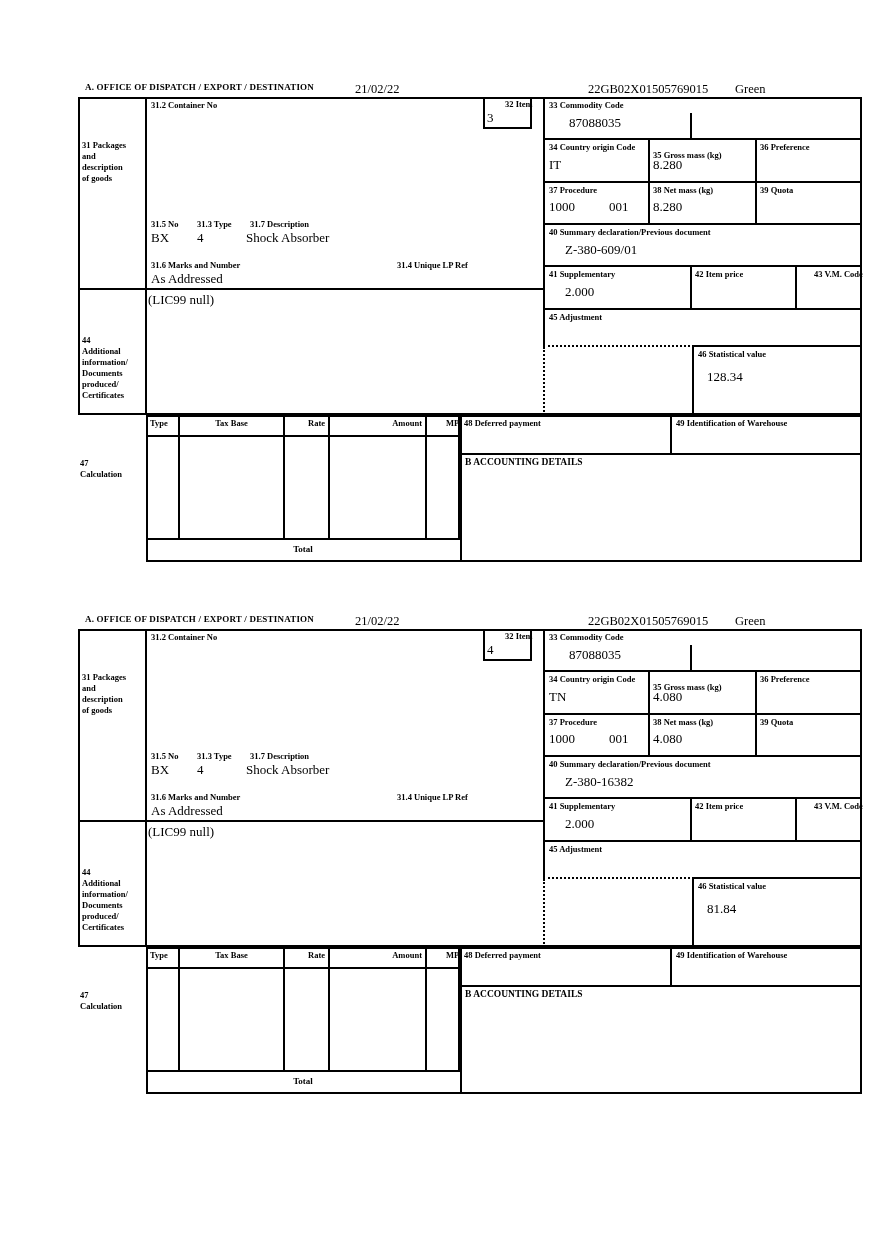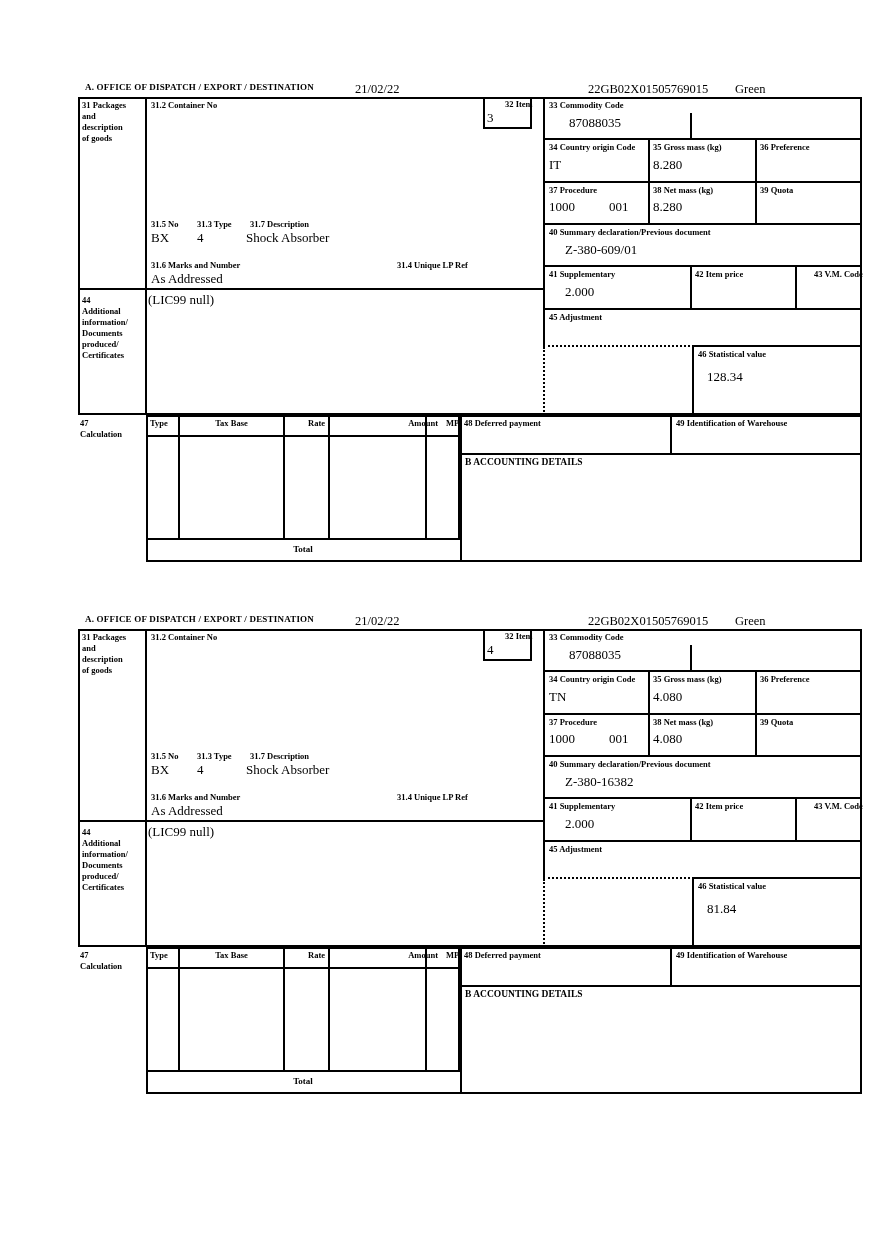--- a/index.html
+++ b/index.html
@@ -48,32 +48,32 @@
   .v-tc3 { left:250px; top:318px; width:0; height:125px; border-left:2px solid #000; }
   .v-tc4 { left:347px; top:318px; width:0; height:125px; border-left:2px solid #000; }
   .total-box  { left:68px; top:443px; width:716px; height:22px; border-left:2px solid #000; border-right:2px solid #000; border-bottom:2px solid #000; }
   .box-48 { left:382px; top:318px; width:212px; height:40px; border:2px solid #000; }
   .box-49 { left:592px; top:318px; width:192px; height:40px; border:2px solid #000; }
   .box-b  { left:382px; top:356px; width:402px; height:109px; border:2px solid #000; }
 
   
   .lbl { font-size:8.5px; font-weight:bold; white-space:nowrap; }
   .val { font-size:13px; white-space:nowrap; }
-  .stack { line-height:11px; }
+  .stack { line-height:11px;margin-top:40px; }
   .l31 { left:4px; top:3px; }
   .l44 { left:4px; top:198px; }
   .l47 { left:2px; top:321px; }
   .lbl-312 { left:73px;  top:3px; }
   .lbl-32  { left:408px; top:2px;padding-left:19px; }
   .val-item{ left:409px; top:13px; }
   .lbl-33  { left:471px; top:3px; }
   .val-comm{ left:491px; top:18px; }
   .lbl-34  { left:471px; top:45px; }
   .val-orig{ left:471px; top:60px; }
-  .lbl-35  { left:575px; top:45px; }
+  .lbl-35  { left:575px; top:53px; }
   .val-gross{ left:575px; top:60px; }
   .lbl-36  { left:682px; top:45px; }
   .lbl-37  { left:471px; top:88px; }
   .val-proc1{ left:471px; top:102px; }
   .val-proc2{ left:531px; top:102px; }
   .lbl-38  { left:575px; top:88px; }
   .val-net { left:575px; top:102px; }
   .lbl-39  { left:682px; top:88px; }
   .lbl-40  { left:471px; top:130px; }
   .val-prev{ left:487px; top:145px; }
@@ -90,21 +90,21 @@
   .val-pkgno  { left:73px;  top:133px; }
   .val-pkgtyp { left:119px; top:133px; }
   .val-desc   { left:168px; top:133px; }
   .lbl-316 { left:73px;  top:163px; }
   .lbl-314 { left:319px; top:163px;text-align:right; }
   .val-marks  { left:73px; top:174px; }
   .val-addinfo{ left:70px; top:195px; }
   .th-type   { left:72px;  top:321px; }
   .th-base   { left:102px; top:321px; width:103px; text-align:center; }
   .th-rate   { left:207px; top:321px; width:40px; text-align:right; }
-  .th-amount { left:252px; top:321px; width:108px; text-align:right; }
+  .th-amount { left:252px; top:321px; width:92px; text-align:right; }
   .th-mp     { left:368px; top:321px; }
   .lbl-total { left:68px;  top:447px; width:314px; text-align:center; font-size:9px; }
   .lbl-48 { left:386px; top:321px; }
   .lbl-49 { left:598px; top:321px; }
   .lbl-bacc { left:387px; top:360px; font-size:9.5px; }
 </style>
 </head>
 <body>
 
 <div id="page">

